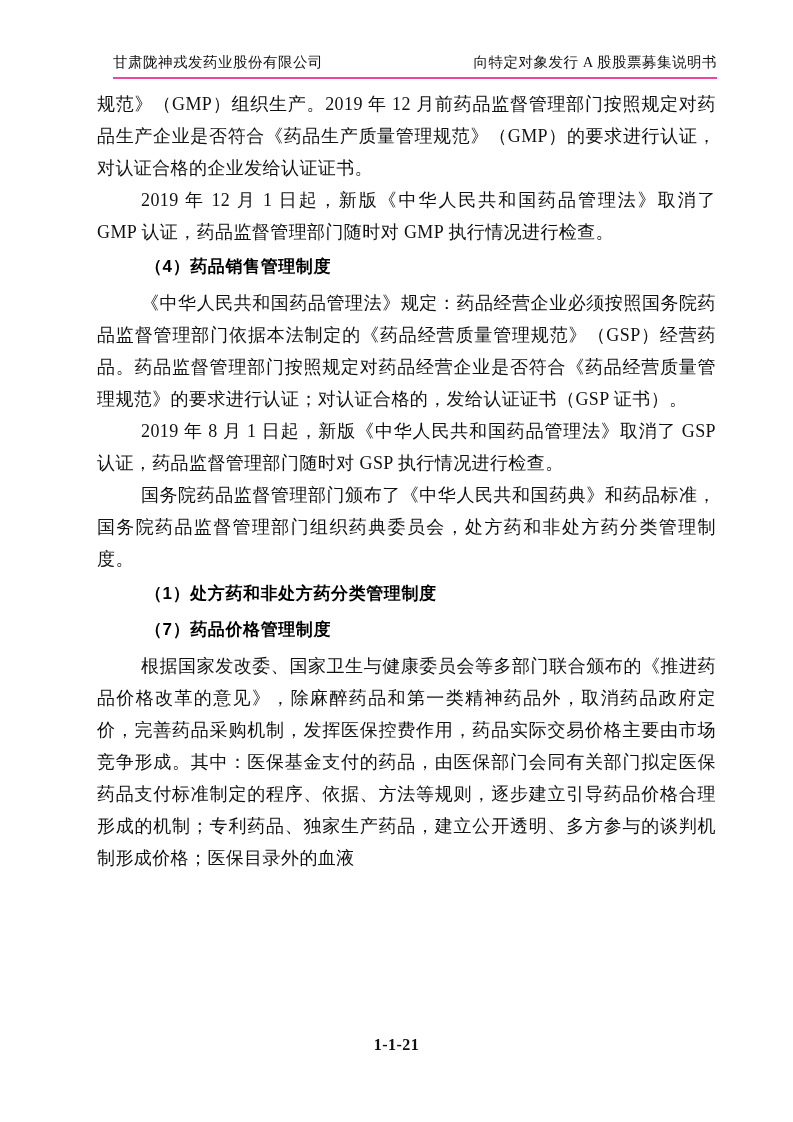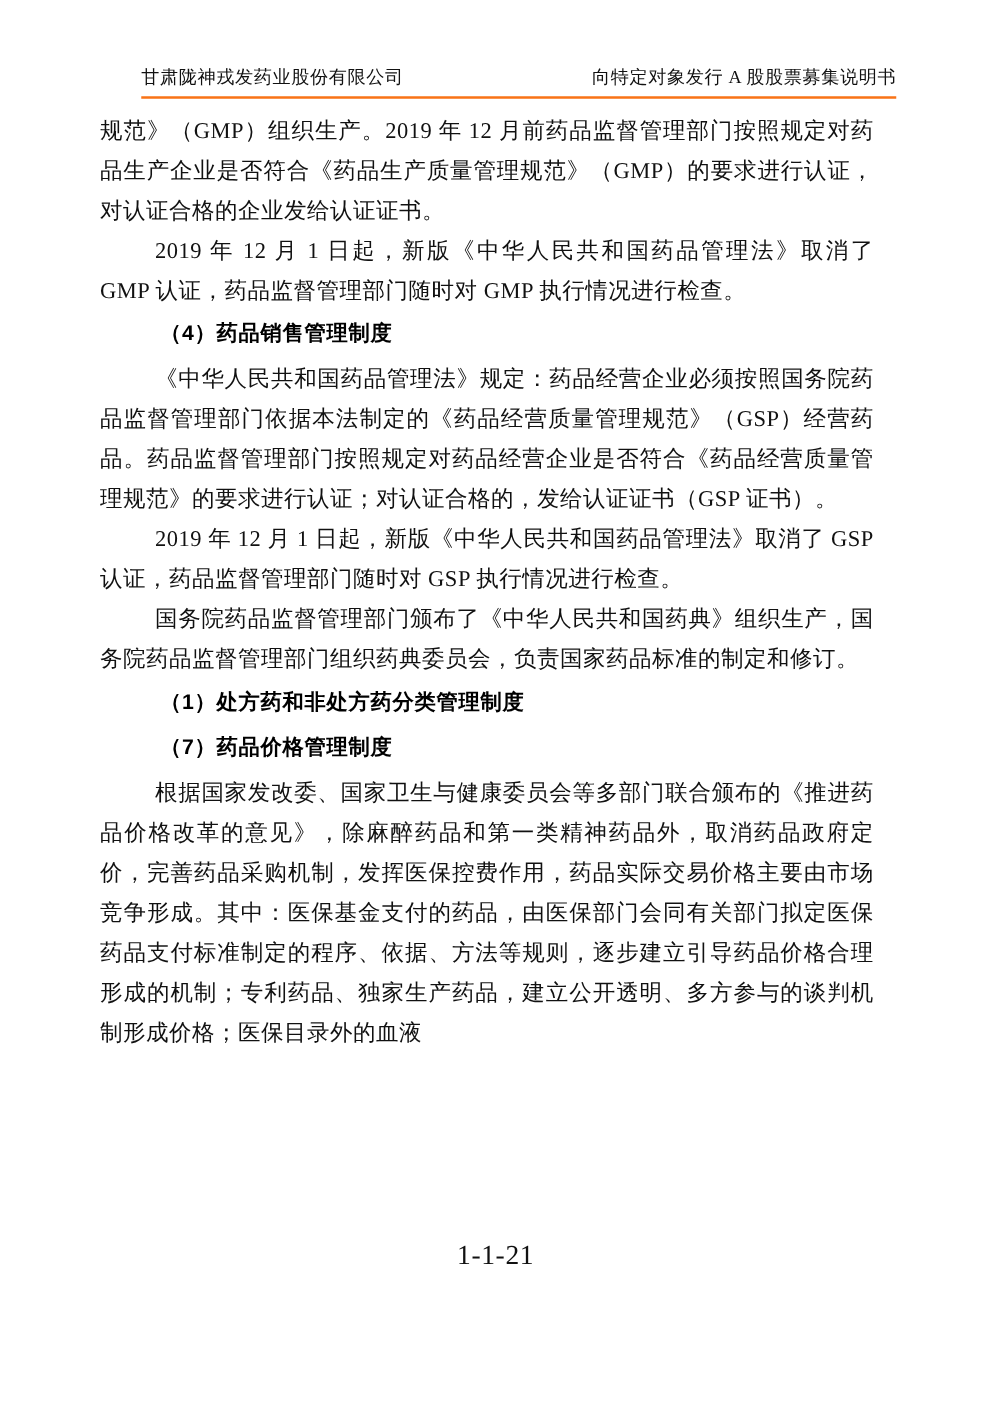--- a/index.html
+++ b/index.html
@@ -20,28 +20,28 @@
     position: absolute;
     top: 52px;
     left: 113px;
     right: 76px;
     display: flex;
     justify-content: space-between;
     align-items: flex-end;
     font-size: 14.5px;
     line-height: 20px;
     padding-bottom: 5px;
-    border-bottom: 2px solid #f97316;
+    border-bottom: 2px solid #ec4899;
     letter-spacing: 0.5px;
     white-space: nowrap;
   }
   .doc-body {
     position: absolute;
     top: 88px;
-    left: 80px;
+    left: 97px;
     width: 619px;
     font-size: 18px;
     line-height: 32px;
     text-align: justify;
     letter-spacing: 0.4px;
   }
   .doc-body p {
     margin: 0;
     padding: 0;
   }
@@ -52,45 +52,46 @@
     font-family: "Liberation Sans", "DejaVu Sans", sans-serif;
     font-size: 17px;
     font-weight: bold;
     color: #000000;
     margin: 3px 0 4px 0;
     padding-left: 48px;
     letter-spacing: 0.6px;
   }
   .doc-footer {
     position: absolute;
-    top: 991px;
+    top: 1036px;
     left: 0;
     width: 100%;
     text-align: center;
-    font-size: 22px;
+    font-size: 16px;
     letter-spacing: 0.5px;
+    font-weight: bold;
   }
 </style>
 </head>
 <body>
 
 <div class="page">
 
   <div class="doc-header">
     <span>甘肃陇神戎发药业股份有限公司</span>
     <span>向特定对象发行 A 股股票募集说明书</span>
   </div>
 
   <div class="doc-body" id="doc-body">
       <p>规范》（GMP）组织生产。2019 年 12 月前药品监督管理部门按照规定对药品生产企业是否符合《药品生产质量管理规范》（GMP）的要求进行认证，对认证合格的企业发给认证证书。</p>
       <p class="indent">2019 年 12 月 1 日起，新版《中华人民共和国药品管理法》取消了 GMP 认证，药品监督管理部门随时对 GMP 执行情况进行检查。</p>
       <h3>（4）药品销售管理制度</h3>
       <p class="indent">《中华人民共和国药品管理法》规定：药品经营企业必须按照国务院药品监督管理部门依据本法制定的《药品经营质量管理规范》（GSP）经营药品。药品监督管理部门按照规定对药品经营企业是否符合《药品经营质量管理规范》的要求进行认证；对认证合格的，发给认证证书（GSP 证书）。</p>
-      <p class="indent">2019 年 12 月 1 日起，新版《中华人民共和国药品管理法》取消了 GSP 认证，药品监督管理部门随时对 GSP 执行情况进行检查。</p>
-      <p class="indent">国务院药品监督管理部门颁布了《中华人民共和国药典》组织生产，国务院药品监督管理部门组织药典委员会，负责国家药品标准的制定和修订。</p>
+      <p class="indent">2019 年 8 月 1 日起，新版《中华人民共和国药品管理法》取消了 GSP 认证，药品监督管理部门随时对 GSP 执行情况进行检查。</p>
+      <p class="indent">国务院药品监督管理部门颁布了《中华人民共和国药典》和药品标准，国务院药品监督管理部门组织药典委员会，处方药和非处方药分类管理制度。</p>
       <h3>（1）处方药和非处方药分类管理制度</h3>
       <h3>（7）药品价格管理制度</h3>
       <p class="indent">根据国家发改委、国家卫生与健康委员会等多部门联合颁布的《推进药品价格改革的意见》，除麻醉药品和第一类精神药品外，取消药品政府定价，完善药品采购机制，发挥医保控费作用，药品实际交易价格主要由市场竞争形成。其中：医保基金支付的药品，由医保部门会同有关部门拟定医保药品支付标准制定的程序、依据、方法等规则，逐步建立引导药品价格合理形成的机制；专利药品、独家生产药品，建立公开透明、多方参与的谈判机制形成价格；医保目录外的血液</p>
     </div>
 
   <div class="doc-footer">
     <span>1-1-21</span>
   </div>
 
 </div>

